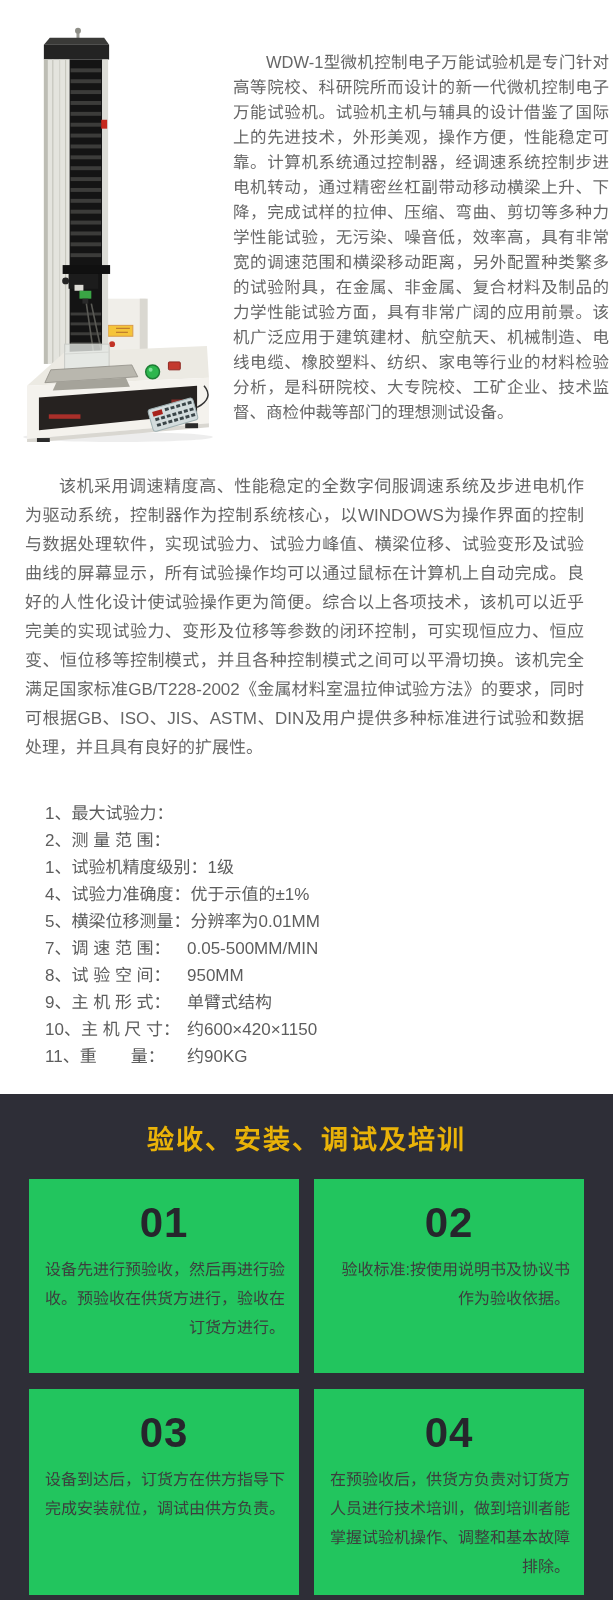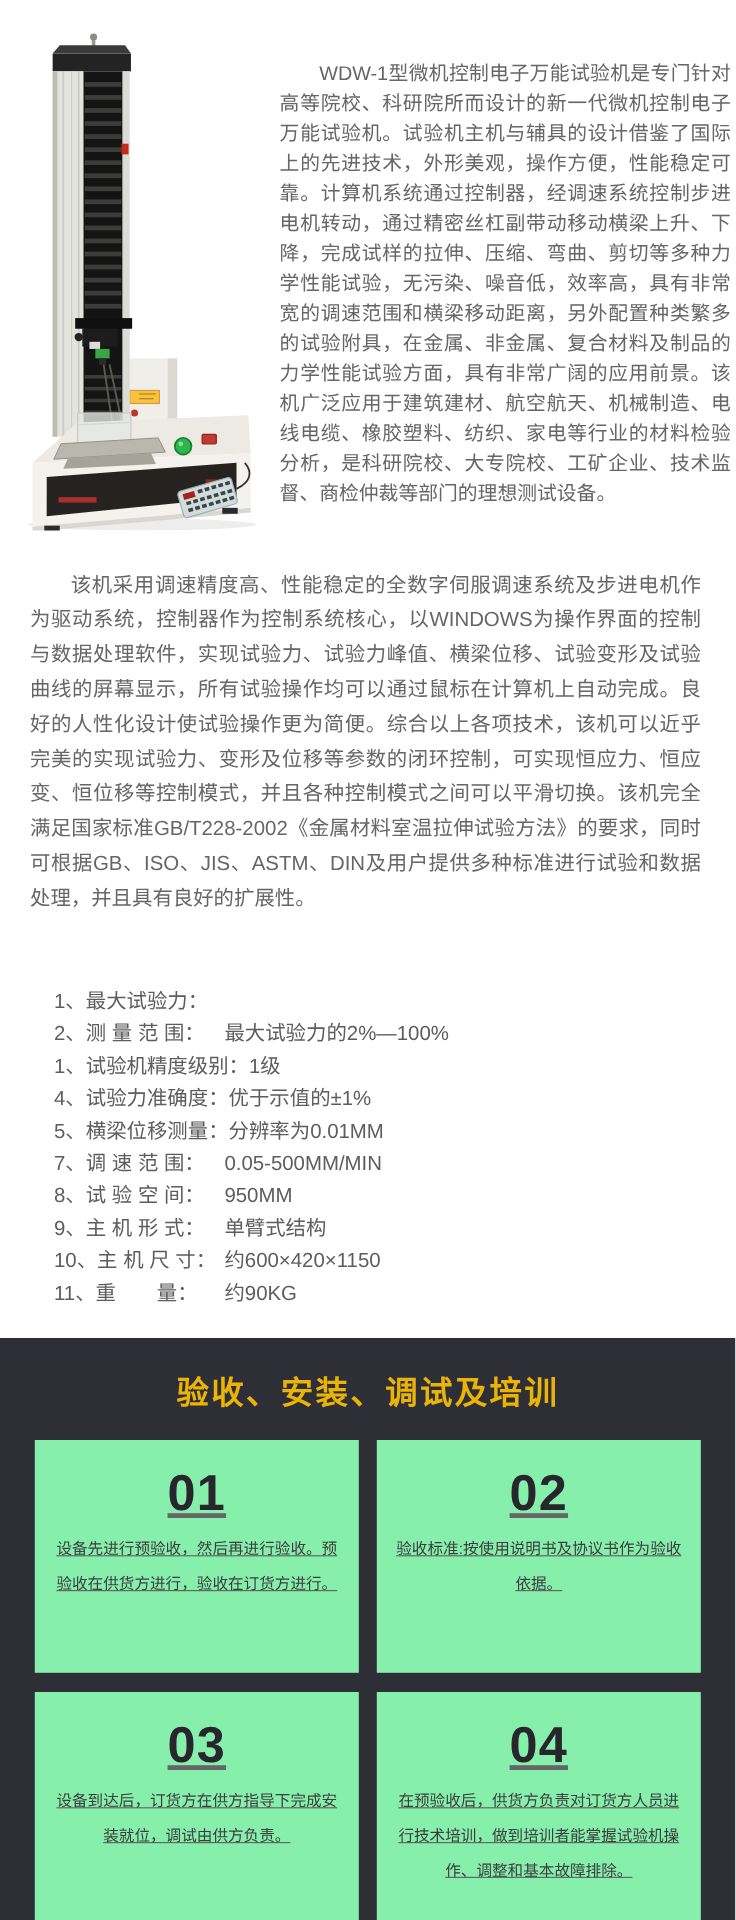--- a/index.html
+++ b/index.html
@@ -28,21 +28,21 @@
   .overview-para{
     margin:26px 29px 0 25px;
     font-size:17px;
     line-height:29px;
     color:#666;
     text-align:justify;
     text-indent:2em;
   }
 
   
-  .spec-list{margin:58px 25px 0 45px;font-size:17px;color:#5d5d5d;}
+  .spec-list{margin:38px 25px 0 45px;font-size:17px;color:#5d5d5d;}
   .spec-row{display:flex;line-height:27px;}
   .spec-label{min-width:142px;white-space:pre;}
   .spec-value{white-space:pre;}
 
   
   .acceptance-section{
     margin-top:24px;
     background:#2e2e37;
     padding:18px 29px 22px;
   }
@@ -53,40 +53,39 @@
     font-size:27px;
     font-weight:bold;
     letter-spacing:2px;
   }
   .steps-grid{
     display:grid;
     grid-template-columns:1fr 1fr;
     gap:16px 15px;
   }
   .step-card{
-    background:#86efac;
+    background:#22c55e;
     padding:12px 14px 14px;
     min-height:168px;
-    text-decoration:underline;
   }
   .step-number{
     margin-top:8px;
     text-align:center;
     font-size:42px;
     line-height:1.15;
     font-weight:bold;
     color:#26262c;
     letter-spacing:1px;
   }
   .step-text{
     margin-top:8px;
-    font-size:13px;
+    font-size:16px;
     line-height:29px;
     color:#3d3d3d;
-    text-align:center;
+    text-align:right;
   }
 </style>
 </head>
 <body>
 
 <div class="page">
 
   <div class="top-section">
     <div class="machine-figure">
       <svg width="211" height="428" viewBox="0 0 213 433" xmlns="http://www.w3.org/2000/svg">
@@ -209,21 +208,20 @@
   </div>
 
   <p class="overview-para">该机采用调速精度高、性能稳定的全数字伺服调速系统及步进电机作为驱动系统，控制器作为控制系统核心，以WINDOWS为操作界面的控制与数据处理软件，实现试验力、试验力峰值、横梁位移、试验变形及试验曲线的屏幕显示，所有试验操作均可以通过鼠标在计算机上自动完成。良好的人性化设计使试验操作更为简便。综合以上各项技术，该机可以近乎完美的实现试验力、变形及位移等参数的闭环控制，可实现恒应力、恒应变、恒位移等控制模式，并且各种控制模式之间可以平滑切换。该机完全满足国家标准GB/T228-2002《金属材料室温拉伸试验方法》的要求，同时可根据GB、ISO、JIS、ASTM、DIN及用户提供多种标准进行试验和数据处理，并且具有良好的扩展性。</p>
 
   <div class="spec-list">
     <div class="spec-row">
         <span class="spec-label">1、最大试验力：</span>
       </div>
     <div class="spec-row">
         <span class="spec-label">2、测 量 范 围：</span>
-        <span class="spec-value">最大试验力的2%—100%</span>
       </div>
     <div class="spec-row">
         <span class="spec-label">1、试验机精度级别：</span>
         <span class="spec-value">1级</span>
       </div>
     <div class="spec-row">
         <span class="spec-label">4、试验力准确度：</span>
         <span class="spec-value">优于示值的±1%</span>
       </div>
     <div class="spec-row">

